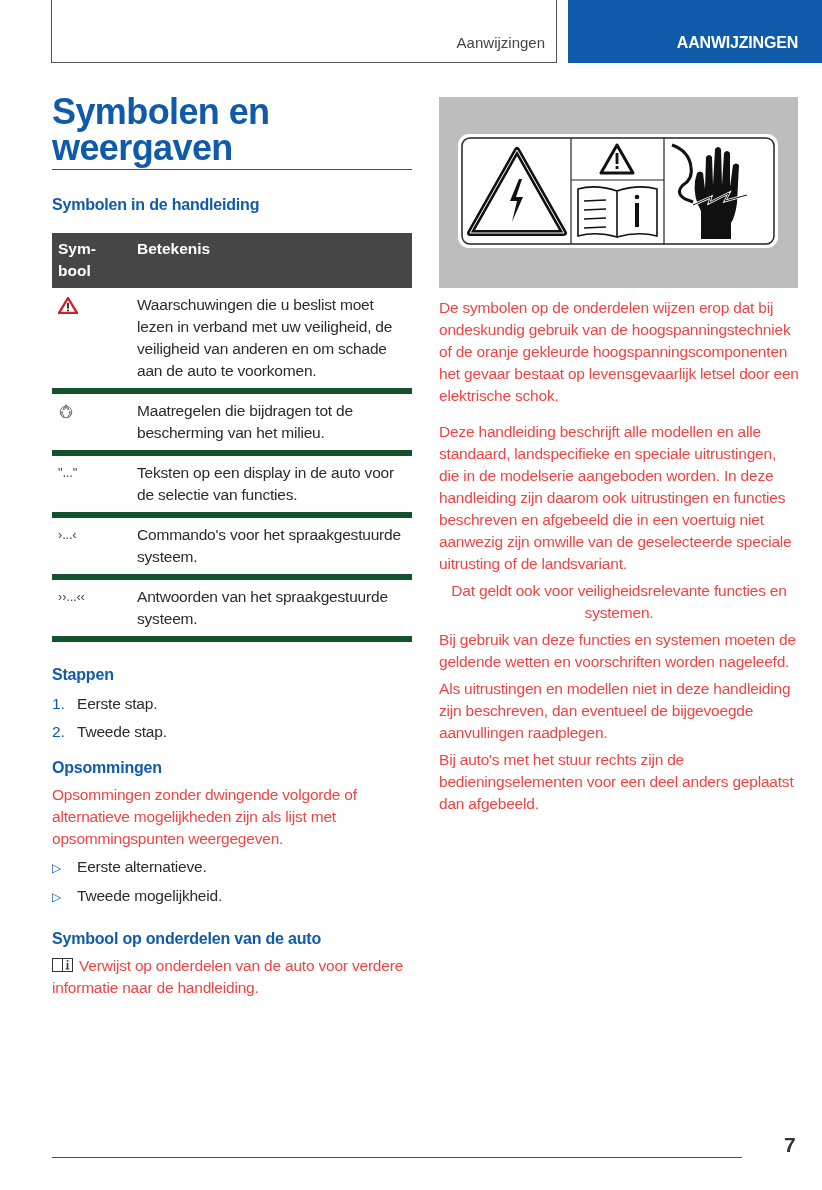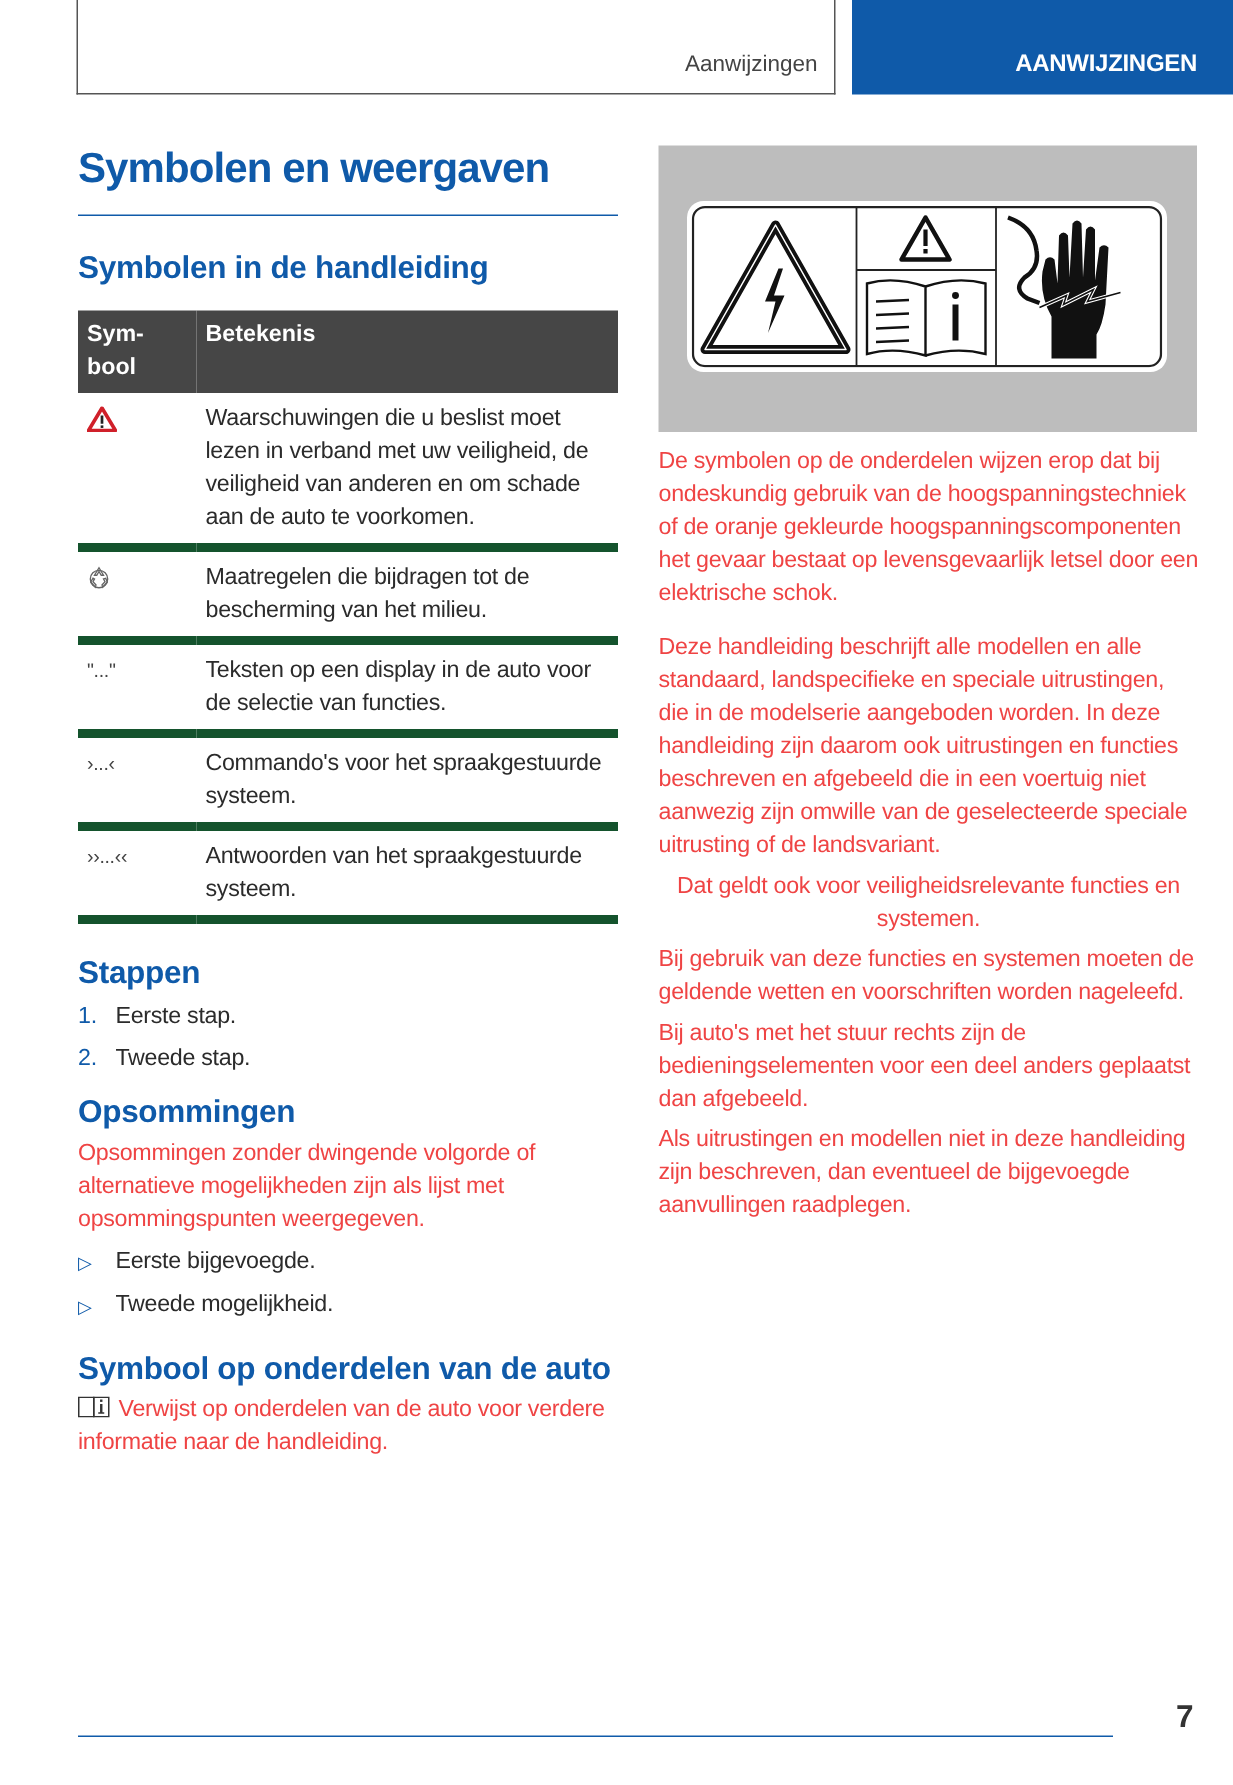--- a/index.html
+++ b/index.html
@@ -18,25 +18,25 @@
     }
     .header-tab .tab-text {
       position: absolute; right: 24px; bottom: 11px; font-size: 16px; font-weight: bold; color: #fff; letter-spacing: -0.2px;
     }
 
     .col { position: absolute; width: 360px; }
     .col-left { left: 52px; top: 94px; }
     .col-right { left: 439px; top: 97px; }
 
     h1.h1 {
-      font-size: 28px; font-weight: bold; color: #0f5aa9; letter-spacing: -0.6px;
-      line-height: 36px; padding-bottom: 13px; border-bottom: 1px solid #0f5aa9;
+      font-size: 36px; font-weight: bold; color: #0f5aa9; letter-spacing: -0.6px;
+      line-height: 36px; padding-bottom: 3px; border-bottom: 1px solid #0f5aa9;
     }
     h2.h2 {
-      font-size: 21px; font-weight: bold; color: #0f5aa9; letter-spacing: -0.2px; line-height: 25px;
+      font-size: 16px; font-weight: bold; color: #0f5aa9; letter-spacing: -0.2px; line-height: 25px;
     }
     p.body {
       font-size: 15.5px; line-height: 22px; color: #ef4444; letter-spacing: -0.2px;
     }
 
     .sym-table { width: 360px; margin-top: 16px; border-collapse: collapse; }
     .sym-table th {
       background: #464646; color: #fff; font-size: 15.5px; font-weight: bold; text-align: left;
       vertical-align: top; padding: 5px 6px 6px 6px; line-height: 22px;
     }
@@ -142,21 +142,21 @@
       <span class="num">2.</span>
       <span>Tweede stap.</span>
     </li>
   </ol>
 
   <h2 class="h2" style="margin-top:12px;">Opsommingen</h2>
   <p class="body" style="margin-top:4px;">Opsommingen zonder dwingende volgorde of alternatieve mogelijkheden zijn als lijst met opsommingspunten weergegeven.</p>
   <ul class="bullets">
     <li>
       <span class="bul">▷</span>
-      <span>Eerste bijgevoegde.</span>
+      <span>Eerste alternatieve.</span>
     </li>
     <li>
       <span class="bul">▷</span>
       <span>Tweede mogelijkheid.</span>
     </li>
   </ul>
 
   <h2 class="h2" style="margin-top:18px;">Symbool op onderdelen van de auto</h2>
   <p class="body" style="margin-top:4px;">
     <svg width="22" height="14" viewBox="0 0 22 14" style="vertical-align:-1px; margin-right:5px;">
@@ -210,18 +210,18 @@
       </svg>
     </div>
   </div>
 
   <p class="body" style="margin-top:9px;">De symbolen op de onderdelen wijzen erop dat bij ondeskundig gebruik van de hoogspanningstechniek of de oranje gekleurde hoogspanningscomponenten het gevaar bestaat op levensgevaarlijk letsel door een elektrische schok.</p>
 
 
   <p class="body" style="margin-top:14px;">Deze handleiding beschrijft alle modellen en alle standaard, landspecifieke en speciale uitrustingen, die in de modelserie aangeboden worden. In deze handleiding zijn daarom ook uitrustingen en functies beschreven en afgebeeld die in een voertuig niet aanwezig zijn omwille van de geselecteerde speciale uitrusting of de landsvariant.</p>
   <p class="body" style="margin-top:5px;text-align:center;">Dat geldt ook voor veiligheidsrelevante functies en systemen.</p>
   <p class="body" style="margin-top:5px;">Bij gebruik van deze functies en systemen moeten de geldende wetten en voorschriften worden nageleefd.</p>
+  <p class="body" style="margin-top:5px;">Als uitrustingen en modellen niet in deze handleiding zijn beschreven, dan eventueel de bijgevoegde aanvullingen raadplegen.</p>
   <p class="body" style="margin-top:5px;">Bij auto's met het stuur rechts zijn de bedieningselementen voor een deel anders geplaatst dan afgebeeld.</p>
-  <p class="body" style="margin-top:5px;">Als uitrustingen en modellen niet in deze handleiding zijn beschreven, dan eventueel de bijgevoegde aanvullingen raadplegen.</p>
 </div>
 
 <div class="footer-rule"></div>
 <div class="page-num">7</div>
 
 </body></html>

